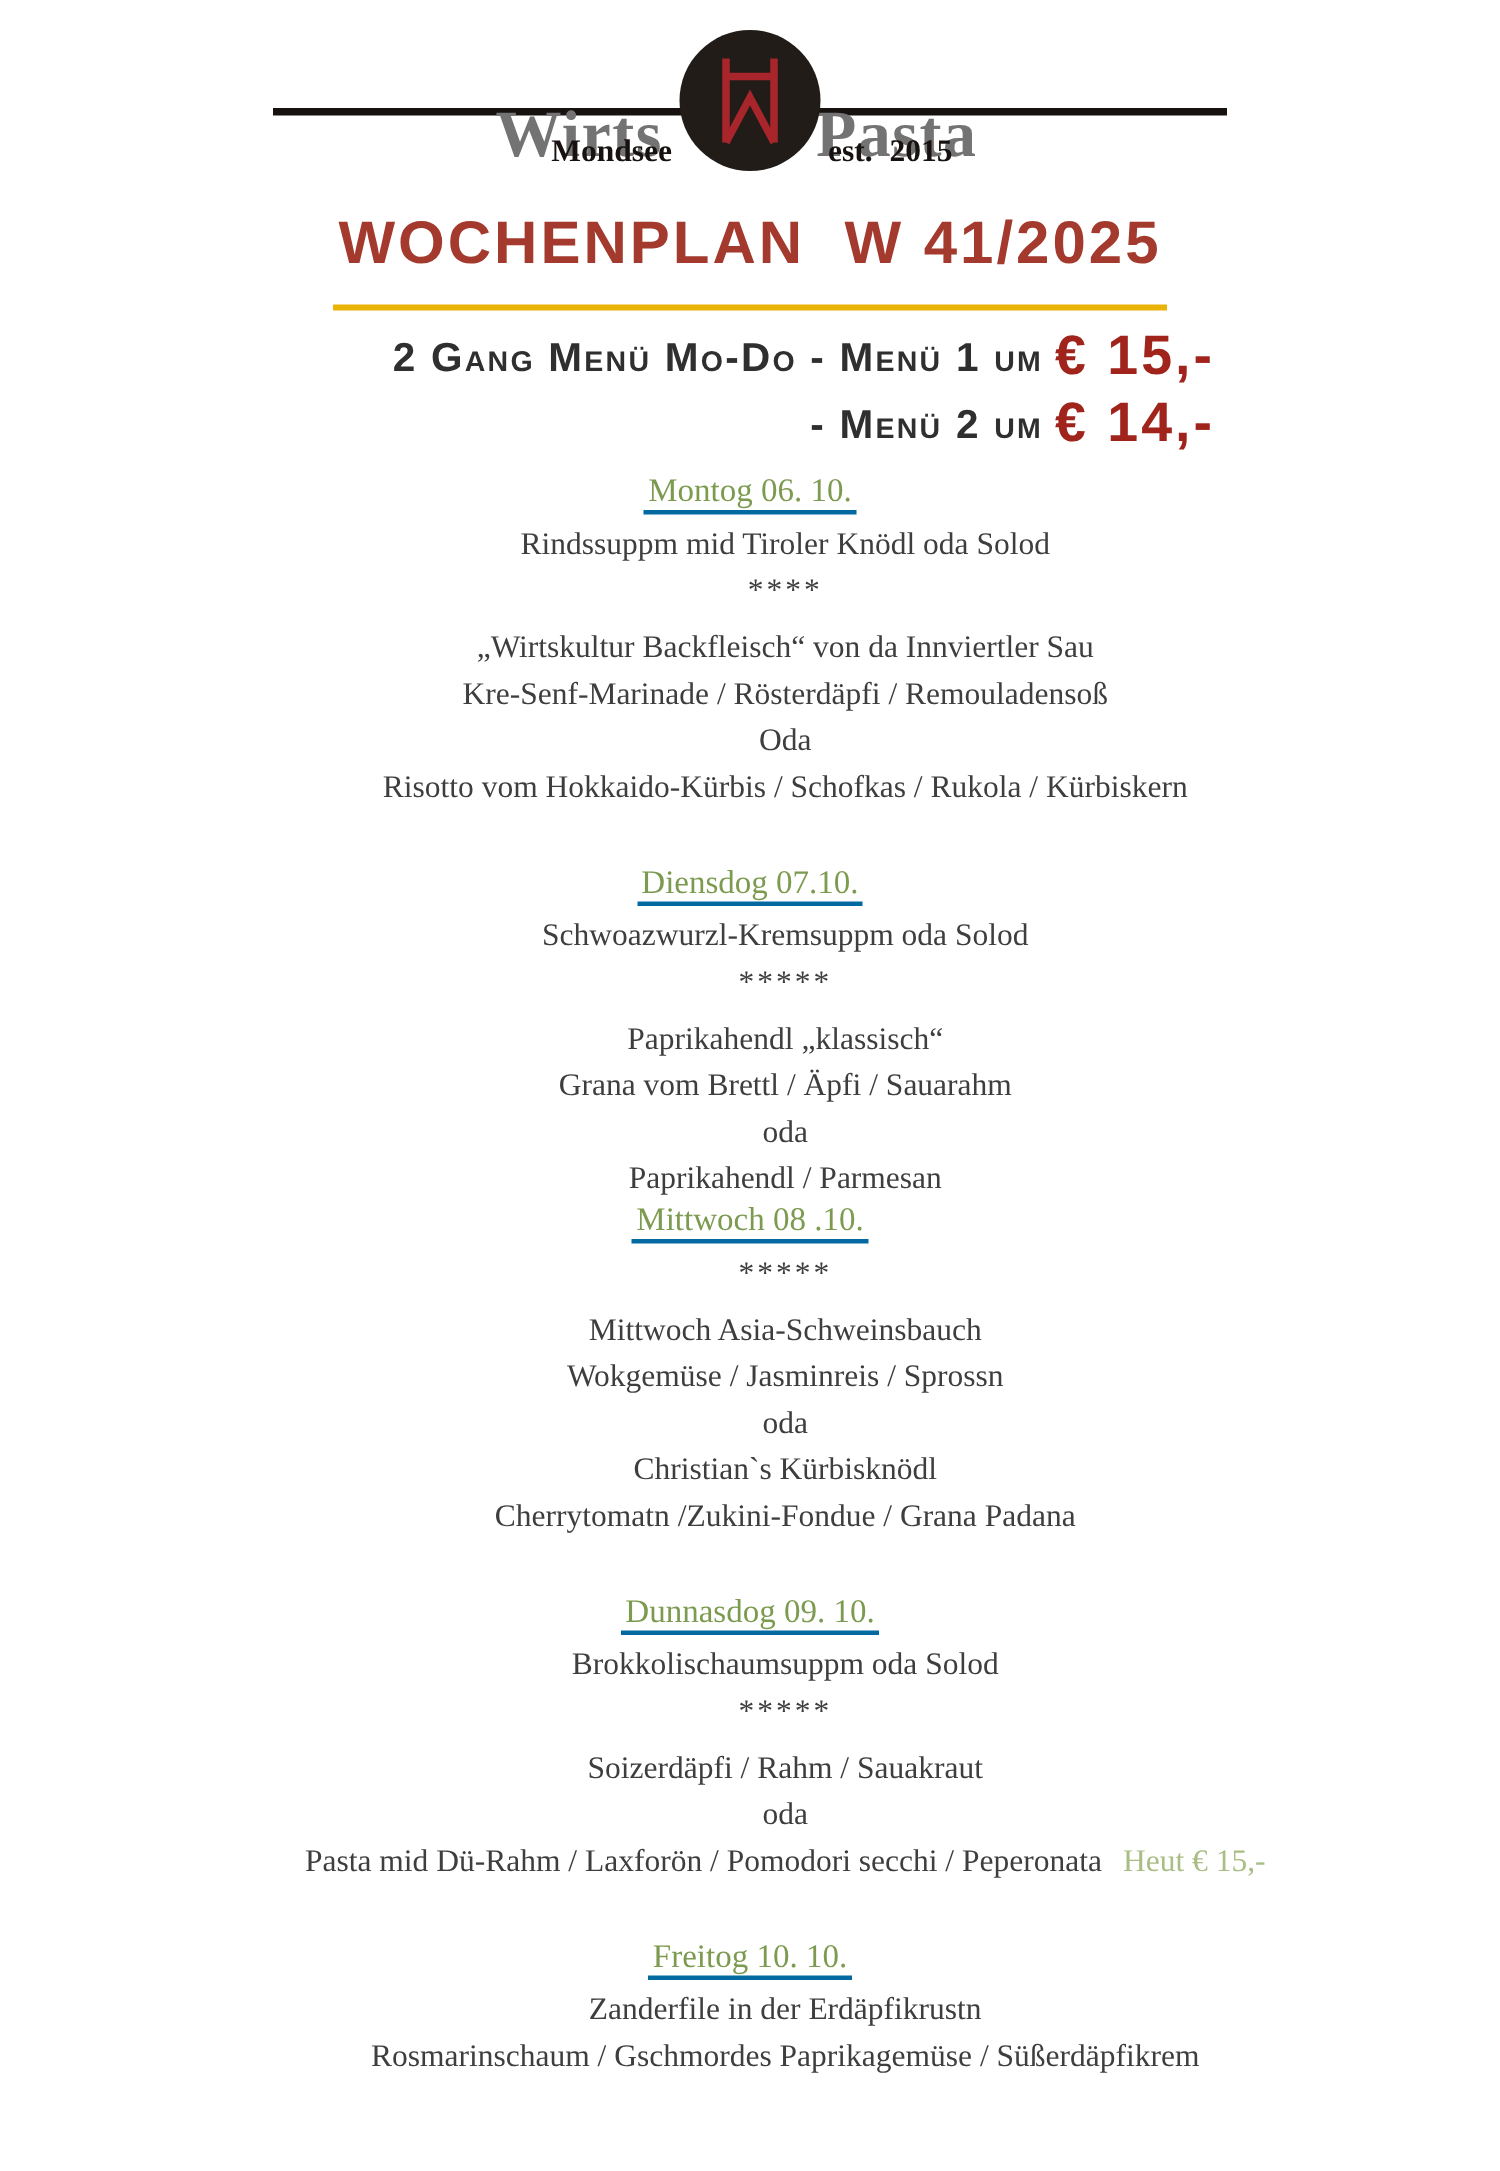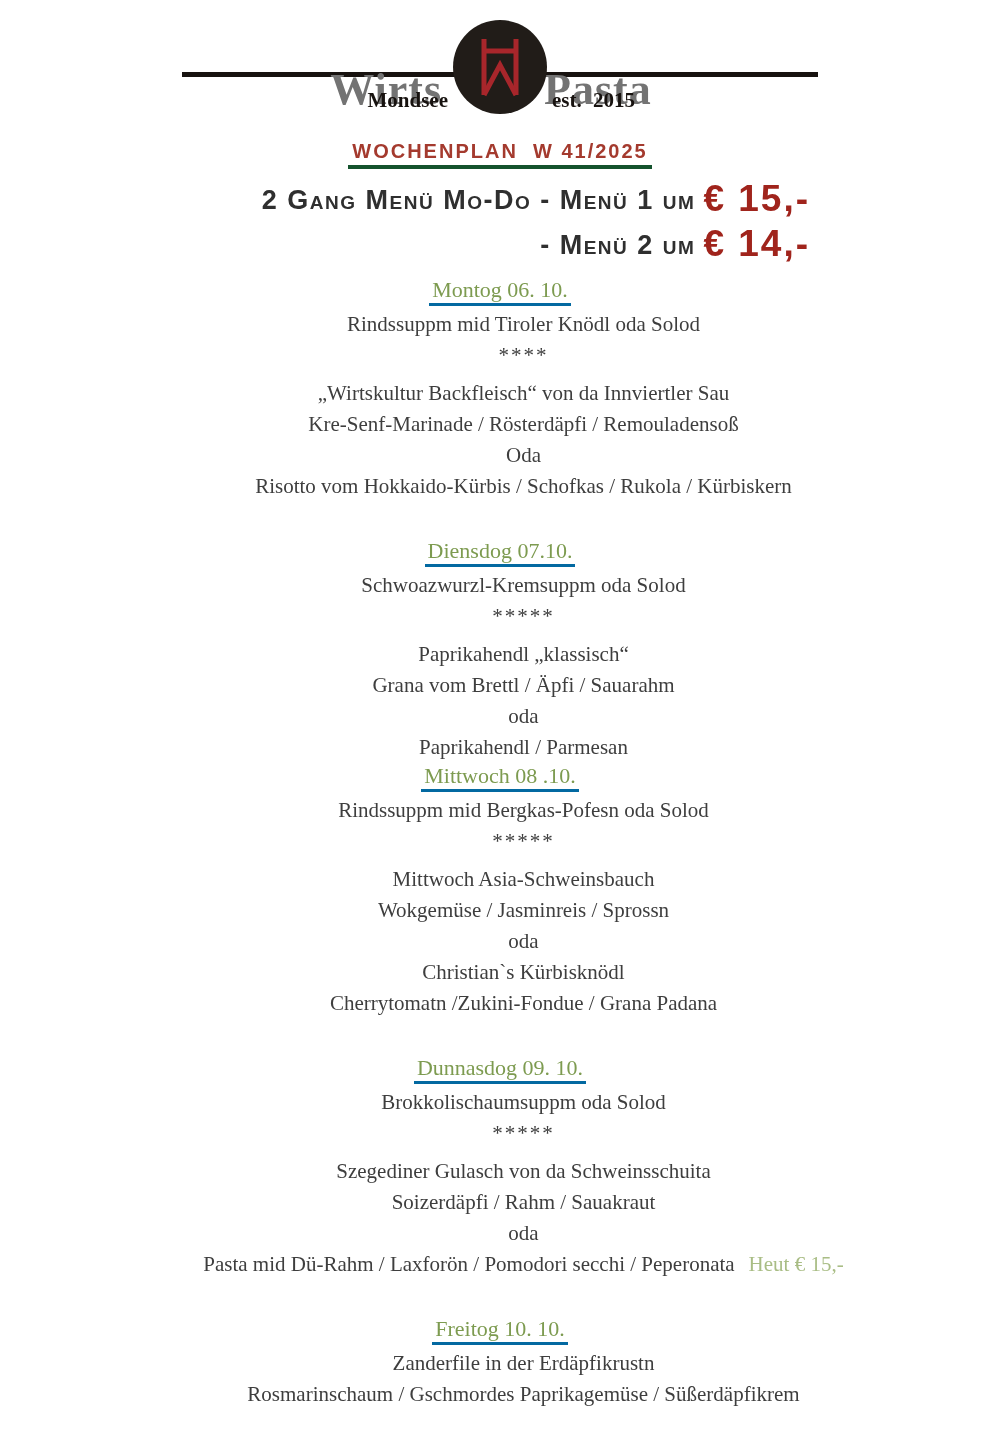--- a/index.html
+++ b/index.html
@@ -28,22 +28,22 @@
     position:absolute; font-family:"Liberation Serif",serif; font-weight:bold;
     color:#17120f; font-size:21px; line-height:21px;
   }
   .logo-mondsee { right:372px; top:76px; }
   .logo-est { left:372px; top:76px; word-spacing:6px; }
 
   
   .title-wrap { text-align:center; margin-top:20px; }
   .title {
     display:inline-block; font-family:"Liberation Sans",sans-serif; font-weight:bold;
-    font-size:20px; letter-spacing:2px; color:#a43a2e; white-space:pre;
-    border-bottom:4px solid #14532d; padding:0 4px 2px;
+    font-size:40px; letter-spacing:2px; color:#a43a2e; white-space:pre;
+    border-bottom:4px solid #eab308; padding:0 4px 18px;
   }
 
   
   .pricing { width:620px; margin:8px auto 0; text-align:right; }
   .pricing-line {
     font-family:"Liberation Sans",sans-serif; font-variant:small-caps; font-weight:bold;
     font-size:27px; letter-spacing:1.5px; color:#2f2f2f; line-height:44px; white-space:nowrap;
   }
   .price {
     font-family:"Liberation Sans",sans-serif; font-variant:normal; font-weight:bold;
@@ -111,34 +111,32 @@
       <p>Schwoazwurzl-Kremsuppm oda Solod</p>
       <p class="stars">*****</p>
       <p>Paprikahendl „klassisch“</p>
       <p>Grana vom Brettl / Äpfi / Sauarahm</p>
       <p>oda</p>
       <p>Paprikahendl / Parmesan</p>
     </section>
 
     <section class="day tight">
       <div class="day-heading-row"><span class="day-heading">Mittwoch 08 .10.</span></div>
-      <p>Rindssuppm mid Bergkas-Pofesn oda Solod</p>
       <p class="stars">*****</p>
       <p>Mittwoch Asia-Schweinsbauch</p>
       <p>Wokgemüse / Jasminreis / Sprossn</p>
       <p>oda</p>
       <p>Christian`s Kürbisknödl</p>
       <p>Cherrytomatn /Zukini-Fondue / Grana Padana</p>
     </section>
 
     <section class="day">
       <div class="day-heading-row"><span class="day-heading">Dunnasdog 09. 10.</span></div>
       <p>Brokkolischaumsuppm oda Solod</p>
       <p class="stars">*****</p>
-      <p>Szegediner Gulasch von da Schweinsschuita</p>
       <p>Soizerdäpfi / Rahm / Sauakraut</p>
       <p>oda</p>
       <p><span>Pasta mid Dü-Rahm / Laxforön / Pomodori secchi / Peperonata</span><span class="note">Heut € 15,-</span></p>
     </section>
 
     <section class="day">
       <div class="day-heading-row"><span class="day-heading">Freitog 10. 10.</span></div>
       <p>Zanderfile in der Erdäpfikrustn</p>
       <p>Rosmarinschaum / Gschmordes Paprikagemüse / Süßerdäpfikrem</p>
     </section>

